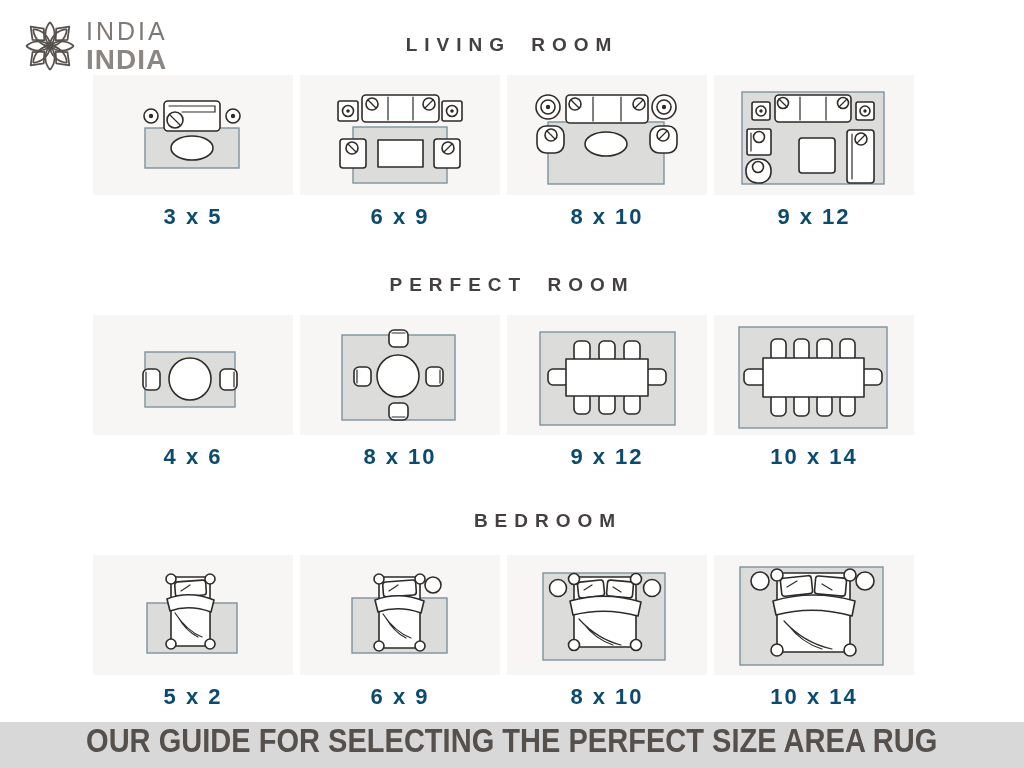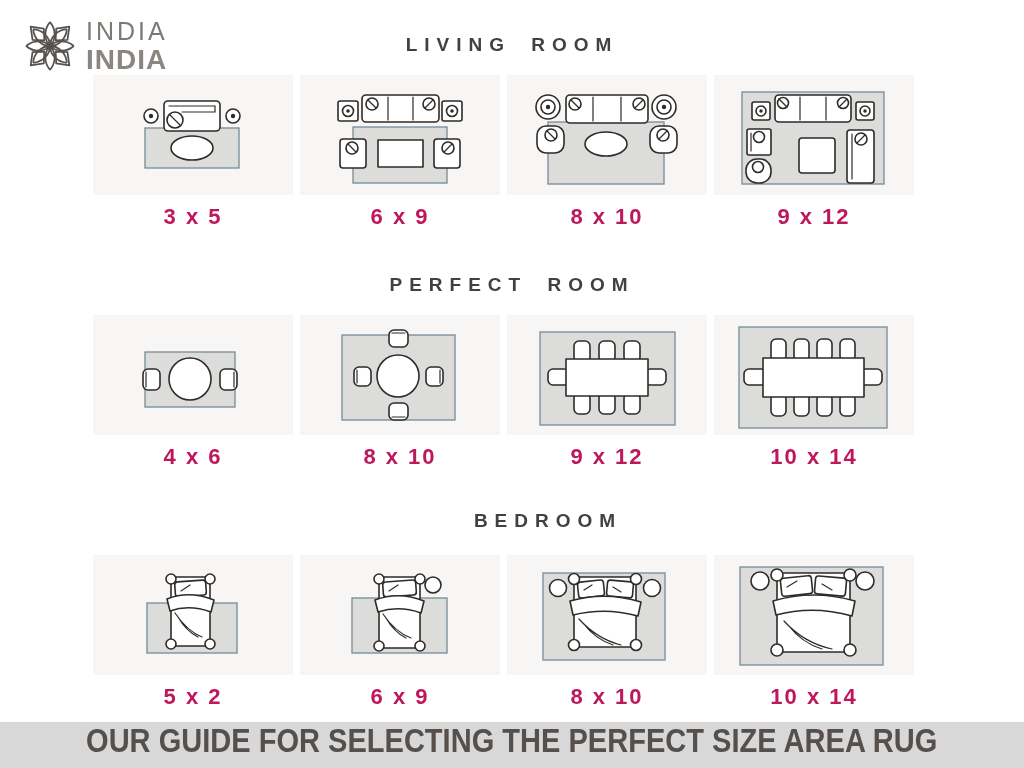--- a/index.html
+++ b/index.html
@@ -20,21 +20,21 @@
   .t-living { top:34px; }
   .t-dining { top:274px; }
   .t-bedroom { top:510px;margin-left:36px; }
 
   
   .row { position:absolute; left:93px; display:flex; gap:7px; }
   .r1 { top:75px; } .r2 { top:315px; } .r3 { top:555px; }
   .panel { width:200px; }
   .panel-g { width:200px; height:120px; background:#f7f6f4; }
   .panel-g svg { display:block; width:200px; height:120px; }
-  .size-label { text-align:center; font-size:22px; font-weight:bold; color:#be185d;
+  .size-label { text-align:center; font-size:22px; font-weight:bold; color:#0c4a6e;
     letter-spacing:2px; margin-top:9px; }
 
   
   .ln  { fill:#ffffff; stroke:#2e2b28; stroke-width:1.6; stroke-linejoin:round; }
   .thin{ fill:none; stroke:#2e2b28; stroke-width:1.2; stroke-linecap:round; }
   .rug { fill:#dcdcdb; stroke:#7d929e; stroke-width:1.4; }
   .dot { fill:#2e2b28; stroke:none; }
   .lotus { fill:none; stroke:#57524e; stroke-width:2; stroke-linejoin:round; }
 
   

